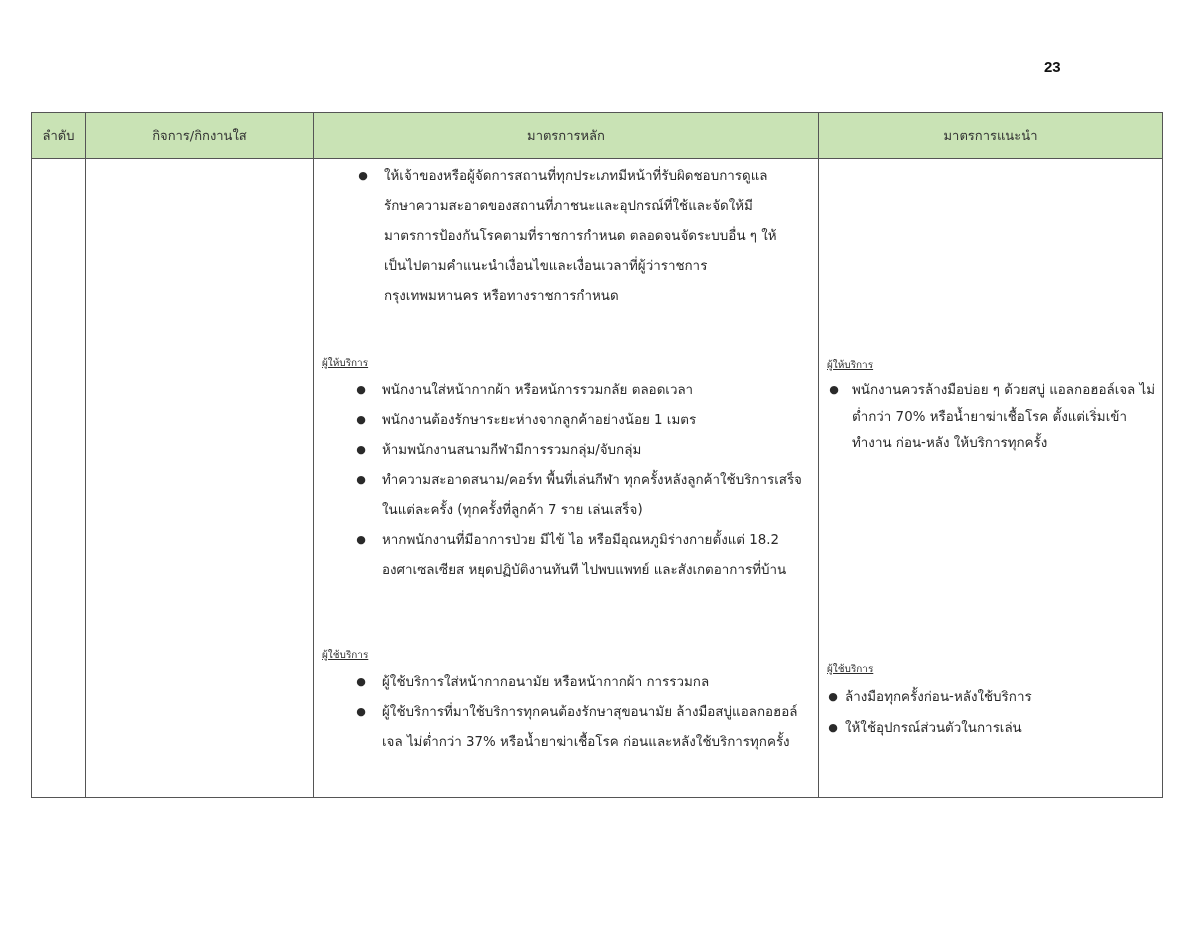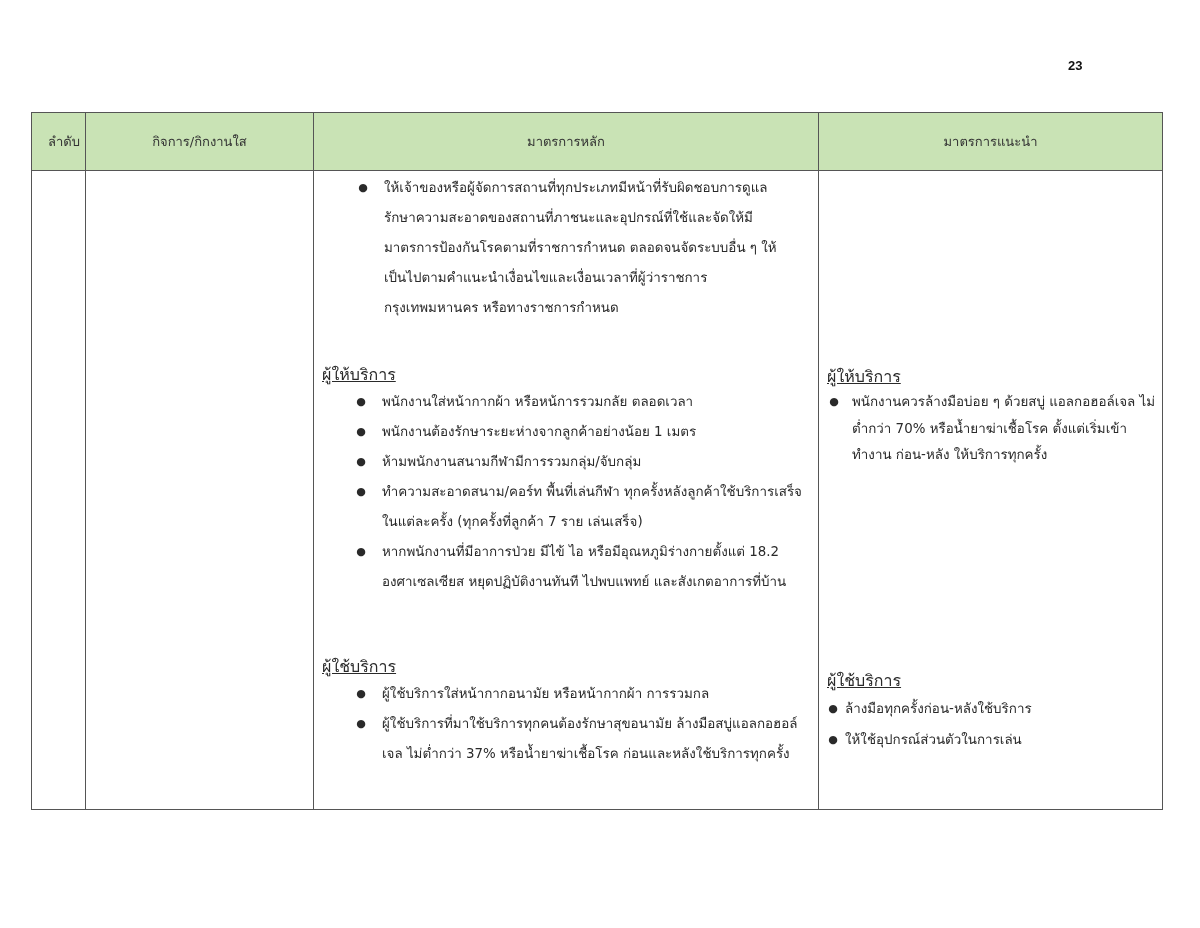--- a/index.html
+++ b/index.html
@@ -1,29 +1,29 @@
 <!DOCTYPE html>
 <html><head>
 <meta charset="utf-8">
 <style>
   html, body { margin:0; padding:0; background:#ffffff; }
   body { width:1200px; height:928px; position:relative; overflow:hidden;
          font-family:"DejaVu Sans","Liberation Sans",sans-serif; color:#222; }
-  .page-number { position:absolute; left:1068px; top:58px; font-size:13px; font-weight:bold;
+  .page-number { position:absolute; left:1044px; top:58px; font-size:15px; font-weight:bold;
                  font-family:"Liberation Sans","DejaVu Sans",sans-serif; color:#111; }
   table.measures { position:absolute; left:31px; top:112px; width:1131px; height:666px;
                    border-collapse:collapse; table-layout:fixed; }
   table.measures th, table.measures td { border:1px solid #555; }
   table.measures th { background:#c9e3b5; height:25px; font-weight:normal; font-size:13px;
-                      color:#333; text-align:center; padding:16px; }
+                      color:#333; text-align:center; padding:10px; }
   td.body-cell { vertical-align:top; padding:0; position:relative; }
   col.c1 { width:54px; } col.c2 { width:228px; } col.c3 { width:505px; } col.c4 { width:344px; }
   .cell-inner { position:relative; height:638px; }
   .block { position:absolute; font-size:13.4px; line-height:30px; color:#2a2a2a; }
-  .heading { text-decoration:underline; font-size:16px; color:#2a2a2a; line-height:24px; }
+  .heading { text-decoration:underline; font-size:10px; color:#2a2a2a; line-height:24px; }
   ul.bullets { list-style:none; margin:0; padding:0; }
   ul.bullets li { position:relative; padding-left:30px; }
   ul.bullets li .bullet { position:absolute; left:0; top:0; width:18px; text-align:center; font-size:11px; }
   ul.tight li { line-height:30px; }
   .rec ul.bullets li { padding-left:25px; line-height:26.5px; }
   .rec ul.bullets li .bullet { width:14px; }
   .rec2 ul.bullets li { padding-left:18px; line-height:31px; }
   .rec2 ul.bullets li .bullet { width:12px; }
 </style>
 </head>

